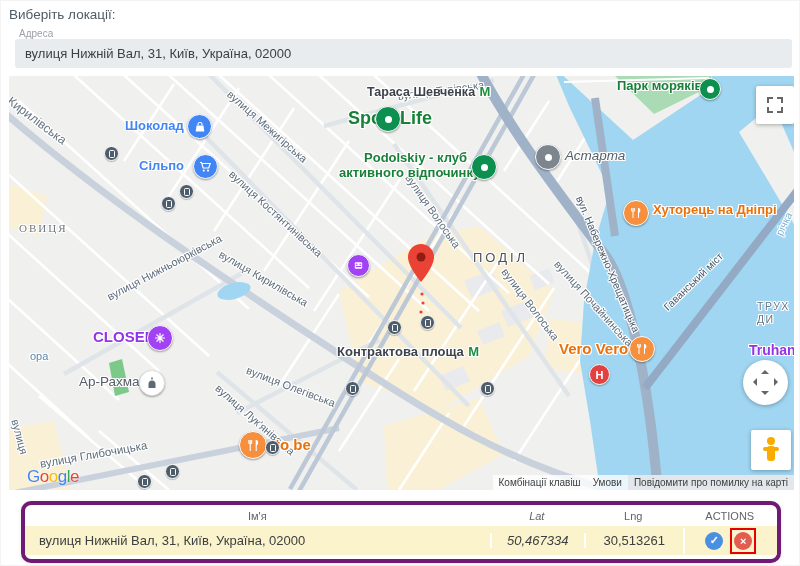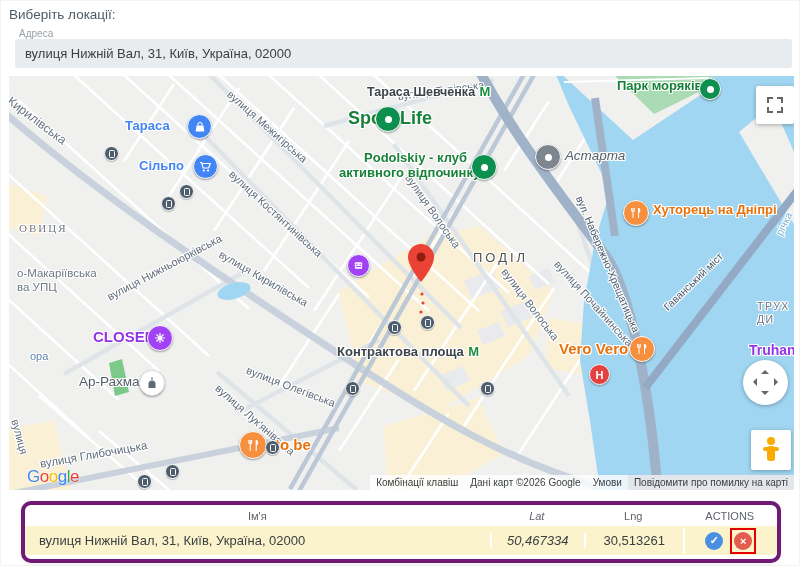--- a/index.html
+++ b/index.html
@@ -177,24 +177,20 @@
         </g>
     </svg>
 
     <div class="lbl district halo" style="left:10px;top:146px;font-family:Liberation Serif, serif;">ОВИЦЯ</div>
     <div class="lbl halo" style="left:464px;top:174px;font-size:13px;letter-spacing:3px;color:#4a5058;">ПОДІЛ</div>
     <div class="lbl halo" style="left:748px;top:224px;font-size:10.5px;letter-spacing:1.5px;color:#6e7580;line-height:13px;">
       <div>ТРУХ</div>
       <div>ДИ</div>
     </div>
     <div class="lbl halo g-purple" style="left:740px;top:266px;font-size:14px;font-weight:bold;">Truhani</div>
-    <div class="lbl halo" style="left:8px;top:190px;font-size:11.5px;color:#6c7884;line-height:14px;">
-      <div>о-Макаріївська</div>
-      <div>ва УПЦ</div>
-    </div>
     <div class="lbl halo" style="left:21px;top:274px;font-size:11px;color:#5d86ab;">ора</div>
     <div class="lbl halo" style="left:764px;top:156px;font-size:10.5px;color:#7fb0d4;transform:rotate(-64deg);">річка</div>
 
     <div class="lbl street halo" style="left:4px;top:18px;font-size:12.5px;color:#6a7684;transform:rotate(37deg);">Кирилівська</div>
     <div class="lbl street halo" style="left:224px;top:12px;transform:rotate(41.5deg);">вулиця Межигірська</div>
     <div class="lbl street halo" style="left:226px;top:92px;transform:rotate(42.5deg);">вулиця Костянтинівська</div>
     <div class="lbl street halo" style="left:214px;top:172px;transform:rotate(30deg);">вулиця Кирилівська</div>
     <div class="lbl street halo" style="left:388px;top:14px;transform:rotate(-7.5deg);">вулиця Турівська</div>
     <div class="lbl street halo" style="left:404px;top:96px;transform:rotate(55deg);">вулиця Волоська</div>
     <div class="lbl street halo" style="left:500px;top:190px;transform:rotate(53deg);">вулиця Волоська</div>
@@ -203,21 +199,21 @@
     <div class="lbl street-dark halo" style="left:652px;top:228px;transform:rotate(-44deg);">Гаванський міст</div>
     <div class="lbl street halo" style="left:96px;top:216px;transform:rotate(-28deg);">вулиця Нижньоюрківська</div>
     <div class="lbl street halo" style="left:240px;top:288px;transform:rotate(21deg);">вулиця Олегівська</div>
     <div class="lbl street halo" style="left:212px;top:306px;transform:rotate(41deg);">вулиця Лук'янівська</div>
     <div class="lbl street halo" style="left:30px;top:382px;font-size:11.5px;transform:rotate(-10deg);">вулиця Глибочицька</div>
     <div class="lbl street halo" style="left:12px;top:342px;transform:rotate(75deg);">вулиця</div>
 
     <div class="lbl halo" style="left:328px;top:266px;"><span class="dark-poi" style="font-size:13px;">Контрактова площа</span> <span class="m-badge">М</span></div>
     <div class="lbl halo" style="left:358px;top:6px;"><span class="dark-poi">Тараса Шевченка</span> <span class="m-badge">М</span></div>
 
-    <div class="lbl halo poi-txt g-blue" style="left:116px;top:42px;">Тараса</div>
+    <div class="lbl halo poi-txt g-blue" style="left:116px;top:42px;">Шоколад</div>
     <div class="lbl halo poi-txt g-blue" style="left:130px;top:82px;">Сільпо</div>
     <div class="lbl halo poi-txt g-green" style="left:303px;top:32px;font-size:18px;margin-left:36px;">Sport Life</div>
     <div class="lbl halo poi-txt g-green" style="left:330px;top:74px;width:128px;text-align:right;line-height:15px;">
       <div>Podolskiy - клуб</div>
       <div>активного відпочинку</div>
     </div>
     <div class="lbl halo poi-txt g-gray" style="left:556px;top:72px;font-size:13.5px;font-style:italic;">Астарта</div>
     <div class="lbl halo poi-txt g-green" style="left:608px;top:2px;">Парк моряків</div>
     <div class="lbl halo poi-txt g-orange" style="left:644px;top:126px;">Хуторець на Дніпрі</div>
     <div class="lbl halo poi-txt g-purple" style="left:84px;top:252px;font-size:15px;">CLOSER</div>
@@ -329,21 +325,20 @@
       <span class="pegman">
           <span class="head"></span>
           <span class="arms"></span>
           <span class="torso"></span>
         </span>
     </div>
 
     <div class="glogo"><span style="color:#4285F4">G</span><span style="color:#EA4335">o</span><span style="color:#FBBC05">o</span><span style="color:#4285F4">g</span><span style="color:#34A853">l</span><span style="color:#EA4335">e</span></div>
     <div class="attr-bar">
       <span>Комбінації клавіш</span>
-      <span>Дані карт ©2026 Google</span>
       <span>Умови</span>
       <span class="attr-report">Повідомити про помилку на карті</span>
     </div>
   </div>
 
   <div class="card">
     <div class="trow thead">
       <div class="c-name">Ім'я</div>
       <div class="c-lat">Lat</div>
       <div class="c-lng">Lng</div>

